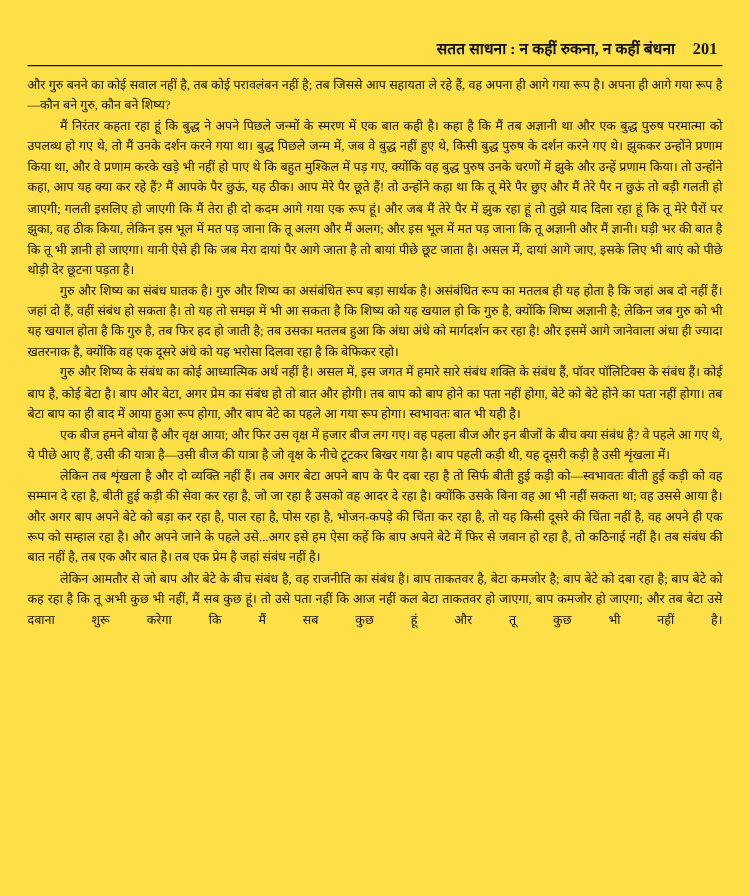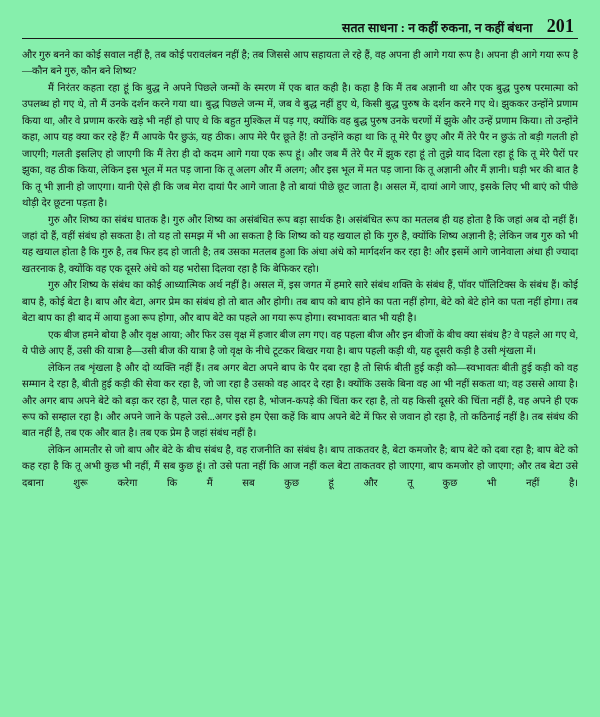--- a/index.html
+++ b/index.html
@@ -14,43 +14,43 @@
     overflow: hidden;
     font-family: "Liberation Serif", "DejaVu Serif", serif;
     color: #111111;
     -webkit-font-smoothing: antialiased;
   }
   .page {
     position: relative;
     width: 600px;
     height: 717px;
     box-sizing: border-box;
-    padding: 16px 22px 10px 22px;
-    background: #86efac;
+    padding: 30px 22px 10px 22px;
+    background: #fde047;
   }
   
   .running-head {
     display: flex;
     align-items: baseline;
     justify-content: flex-end;
     gap: 14px;
     font-weight: bold;
     font-size: 12.4px;
     letter-spacing: .1px;
     padding-right: 4px;
     margin-bottom: 4px;
     height: 18px;
   }
   .running-head .chapter-title {
     white-space: nowrap;
   }
   .running-head .folio {
     font-family: "Liberation Serif", "DejaVu Serif", serif;
     font-weight: bold;
-    font-size: 18px;
+    font-size: 13px;
   }
   .head-rule {
     border: 0;
     border-top: 1px solid #1a1a1a;
     margin: 0 0 8px 0;
     width: 100%;
     height: 0;
   }
   
   .body-text {

